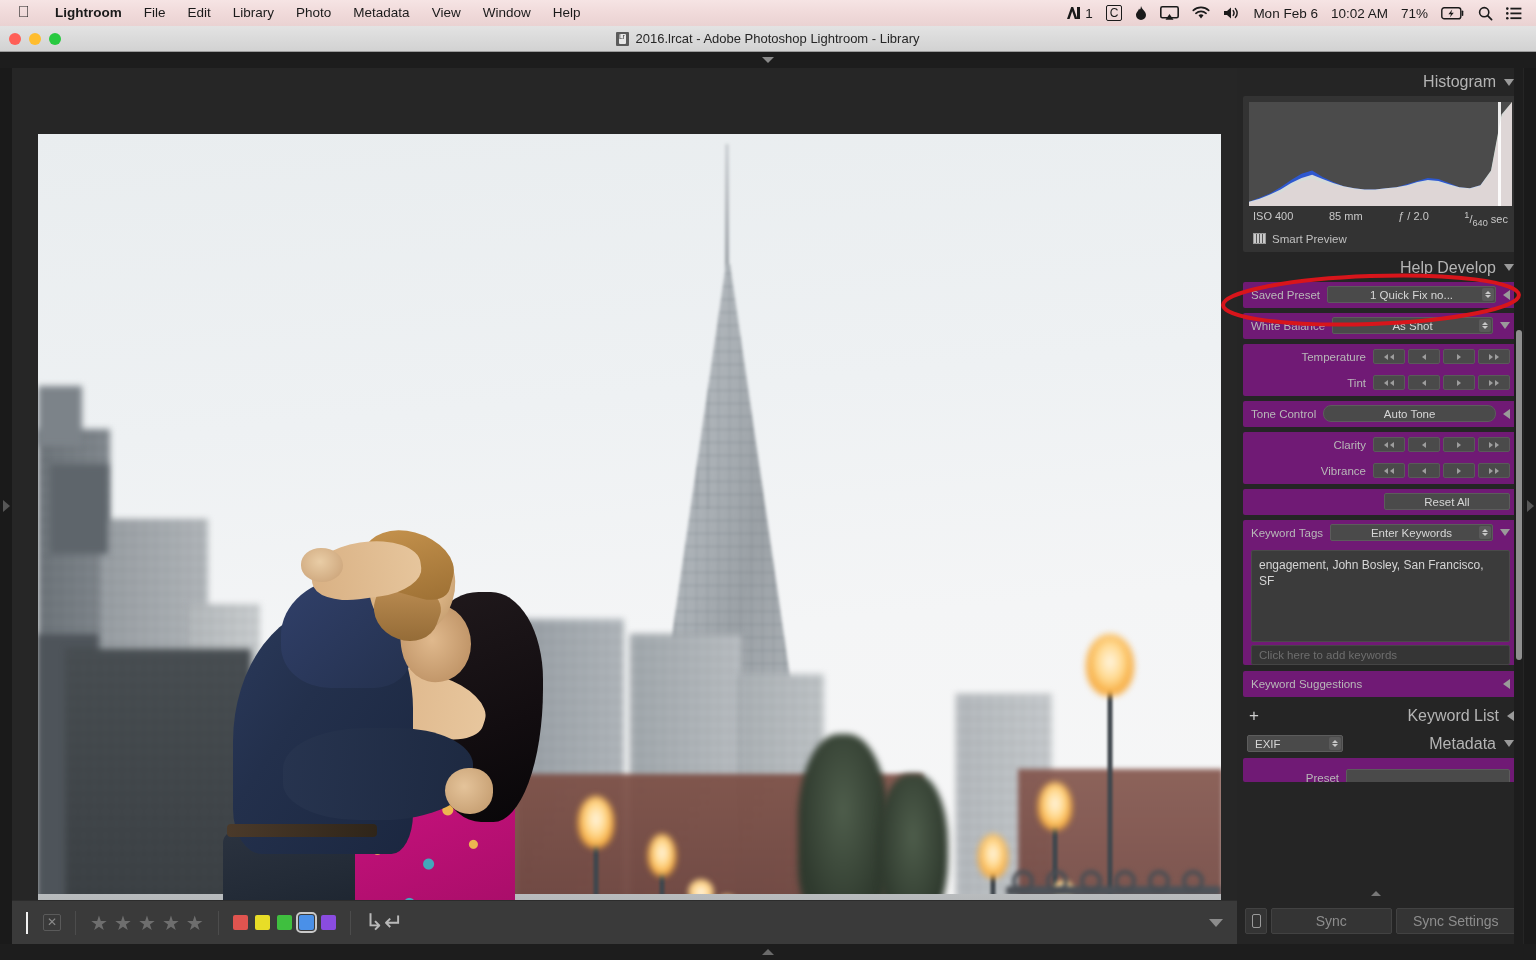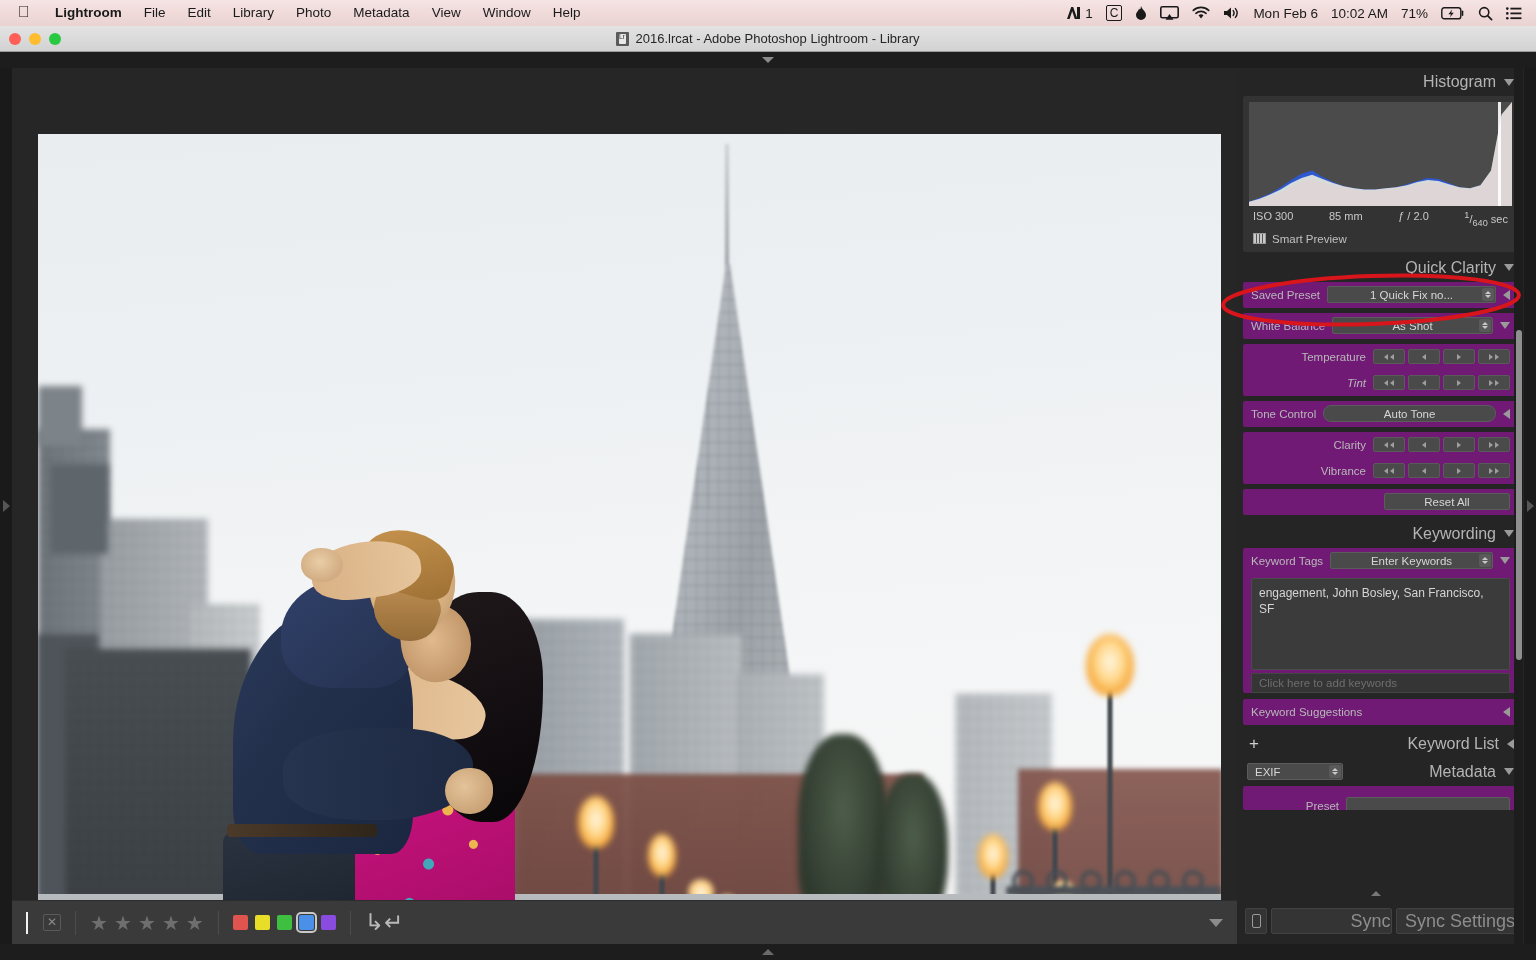--- a/index.html
+++ b/index.html
@@ -364,21 +364,21 @@
     position:absolute; left:0; bottom:0; width:287px; height:46px; background:#252525;
     display:flex; align-items:center; padding:0 8px 0 8px; gap:4px;
   }
   #syncbar .chip{
     width:22px;height:26px;background:#343434;border:1px solid #424242;border-radius:2px;
     display:flex;align-items:center;justify-content:center;
   }
   #syncbar .chip .inner{width:9px;height:14px;border:1.5px solid #9a9a9a;border-radius:2px;}
   #syncbar .sbtn{
     flex:1; height:26px; background:#343434; border:1px solid #424242; border-radius:2px;
-    display:flex;align-items:center;justify-content:flex-end;color:#8d8d8d;font-size:18px;
+    display:flex;align-items:center;justify-content:center;color:#8d8d8d;font-size:14px;
   }
   #panelcollapse-r{
     position:absolute; left:0; bottom:46px; width:278px; height:9px;
     display:flex;align-items:center;justify-content:center; background:#252525;
   }
   .tri-up-sm{width:0;height:0;border-left:5px solid transparent;border-right:5px solid transparent;border-bottom:5px solid #777;}
 
   
   #toolbar{
     position:absolute; left:12px; bottom:16px; width:1225px; height:44px;
@@ -671,36 +671,36 @@
           <g id="hist-series">
               <path d="M0,104 L0.0,99.8 L10.5,95.7 L21.0,91.5 L31.6,85.3 L42.1,78.0 L52.6,71.8 L63.1,68.6 L73.6,74.9 L84.2,80.1 L94.7,84.2 L105.2,86.3 L115.7,87.4 L126.2,87.4 L136.8,86.3 L147.3,85.3 L157.8,82.2 L168.3,79.0 L178.8,75.9 L189.4,77.0 L199.9,81.1 L210.4,85.3 L220.9,86.3 L231.4,83.2 L242.0,69.7 L252.5,16.6 L263.0,0.0 L263,104 Z" fill="rgba(40,90,230,0.85)"></path>
               <path d="M0,104 L0.0,100.9 L10.5,97.8 L21.0,93.6 L31.6,88.4 L42.1,82.2 L52.6,77.0 L63.1,73.8 L73.6,78.0 L84.2,82.2 L94.7,85.3 L105.2,87.4 L115.7,88.4 L126.2,88.4 L136.8,87.4 L147.3,86.3 L157.8,84.2 L168.3,81.1 L178.8,79.0 L189.4,80.1 L199.9,83.2 L210.4,86.3 L220.9,87.4 L231.4,84.2 L242.0,69.7 L252.5,14.6 L263.0,0.0 L263,104 Z" fill="rgba(40,200,90,0.85)"></path>
               <path d="M0,104 L0.0,100.9 L10.5,97.8 L21.0,94.6 L31.6,90.5 L42.1,84.2 L52.6,79.0 L63.1,77.0 L73.6,80.1 L84.2,83.2 L94.7,85.3 L105.2,87.4 L115.7,88.4 L126.2,88.4 L136.8,87.4 L147.3,86.3 L157.8,84.2 L168.3,82.2 L178.8,80.1 L189.4,81.1 L199.9,84.2 L210.4,86.3 L220.9,87.4 L231.4,84.2 L242.0,70.7 L252.5,15.6 L263.0,0.0 L263,104 Z" fill="rgba(230,50,50,0.85)"></path>
               <path d="M0,104 L0.0,99.8 L10.5,96.7 L21.0,92.6 L31.6,87.4 L42.1,81.1 L52.6,75.9 L63.1,72.8 L73.6,77.0 L84.2,81.1 L94.7,84.2 L105.2,86.3 L115.7,87.4 L126.2,87.4 L136.8,86.3 L147.3,85.3 L157.8,83.2 L168.3,80.1 L178.8,78.0 L189.4,79.0 L199.9,82.2 L210.4,85.3 L220.9,86.3 L231.4,83.2 L242.0,68.6 L252.5,12.5 L263.0,0.0 L263,104 Z" fill="rgba(222,222,222,0.95)"></path>
             </g>
           <rect x="249" y="0" width="3" height="104" fill="#ffffff" opacity="0.9"></rect>
         </svg>
       </div>
       <div id="exifrow">
-        <span>ISO 300</span>
+        <span>ISO 400</span>
         <span>85 mm</span>
         <span>ƒ / 2.0</span>
         <span>
           <sup>1</sup><span>/</span><sub>640</sub>
           <span>sec</span>
         </span>
       </div>
       <div id="smartprev">
         <span class="sp-ico"></span>
         <span>Smart Preview</span>
       </div>
     </div>
 
     <div class="pheader" style="margin-top:2px;">
-      <span>Quick Clarity</span>
+      <span>Help Develop</span>
       <span class="tri-d"></span>
     </div>
 
     <div class="block">
       <div class="row">
         <span class="lbl">Saved Preset</span>
         <span class="sel">
           <span>1 Quick Fix no...</span>
           <span class="stepper">
               <i class="u"></i>
@@ -739,21 +739,21 @@
           <span class="abtn">
               <i class="ar-r"></i>
             </span>
           <span class="abtn">
               <i class="ar-r"></i>
               <i class="ar-r"></i>
             </span>
         </span>
       </div>
       <div class="row">
-        <span class="lbl r" style="width:118px;font-style:italic;">Tint</span>
+        <span class="lbl r" style="width:118px;">Tint</span>
         <span class="arrows">
           <span class="abtn">
               <i class="ar-l"></i>
               <i class="ar-l"></i>
             </span>
           <span class="abtn">
               <i class="ar-l"></i>
             </span>
           <span class="abtn">
               <i class="ar-r"></i>
@@ -819,24 +819,20 @@
     </div>
 
     <div class="block">
       <div class="row" style="justify-content:flex-end;">
         <span class="btnwide" style="width:126px;">
           <span>Reset All</span>
         </span>
       </div>
     </div>
 
-    <div class="pheader">
-      <span>Keywording</span>
-      <span class="tri-d"></span>
-    </div>
 
     <div class="block">
       <div class="row">
         <span class="lbl">Keyword Tags</span>
         <span class="sel">
           <span>Enter Keywords</span>
           <span class="stepper">
               <i class="u"></i>
               <i class="dn"></i>
             </span>

